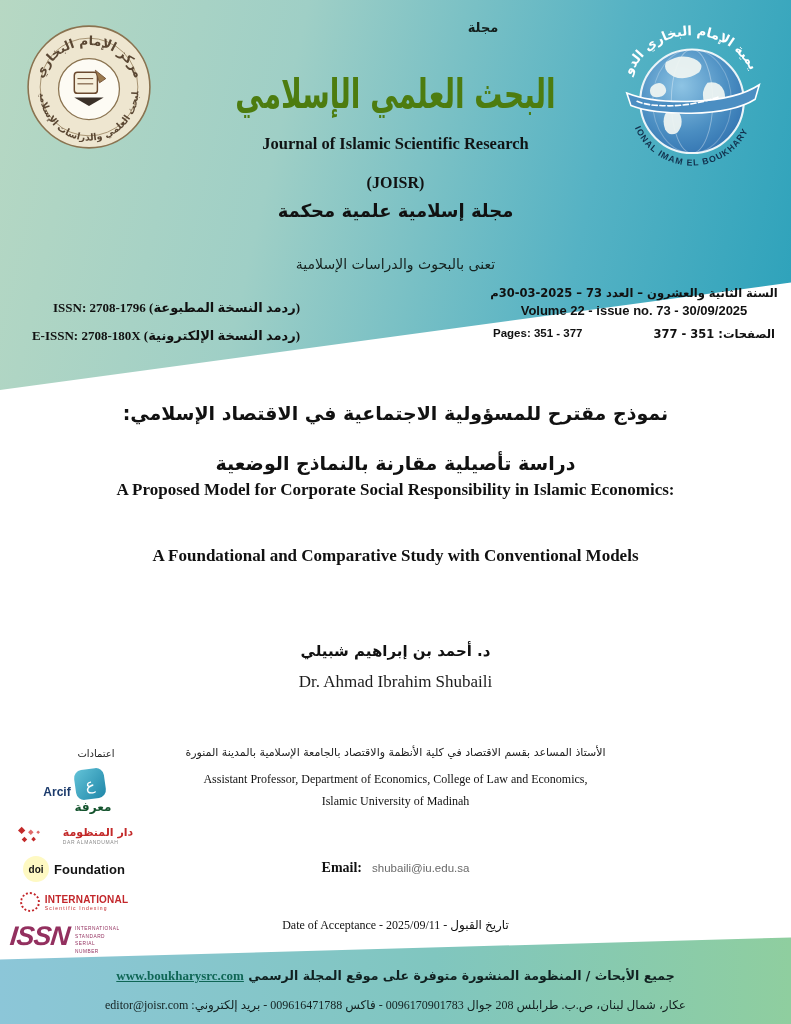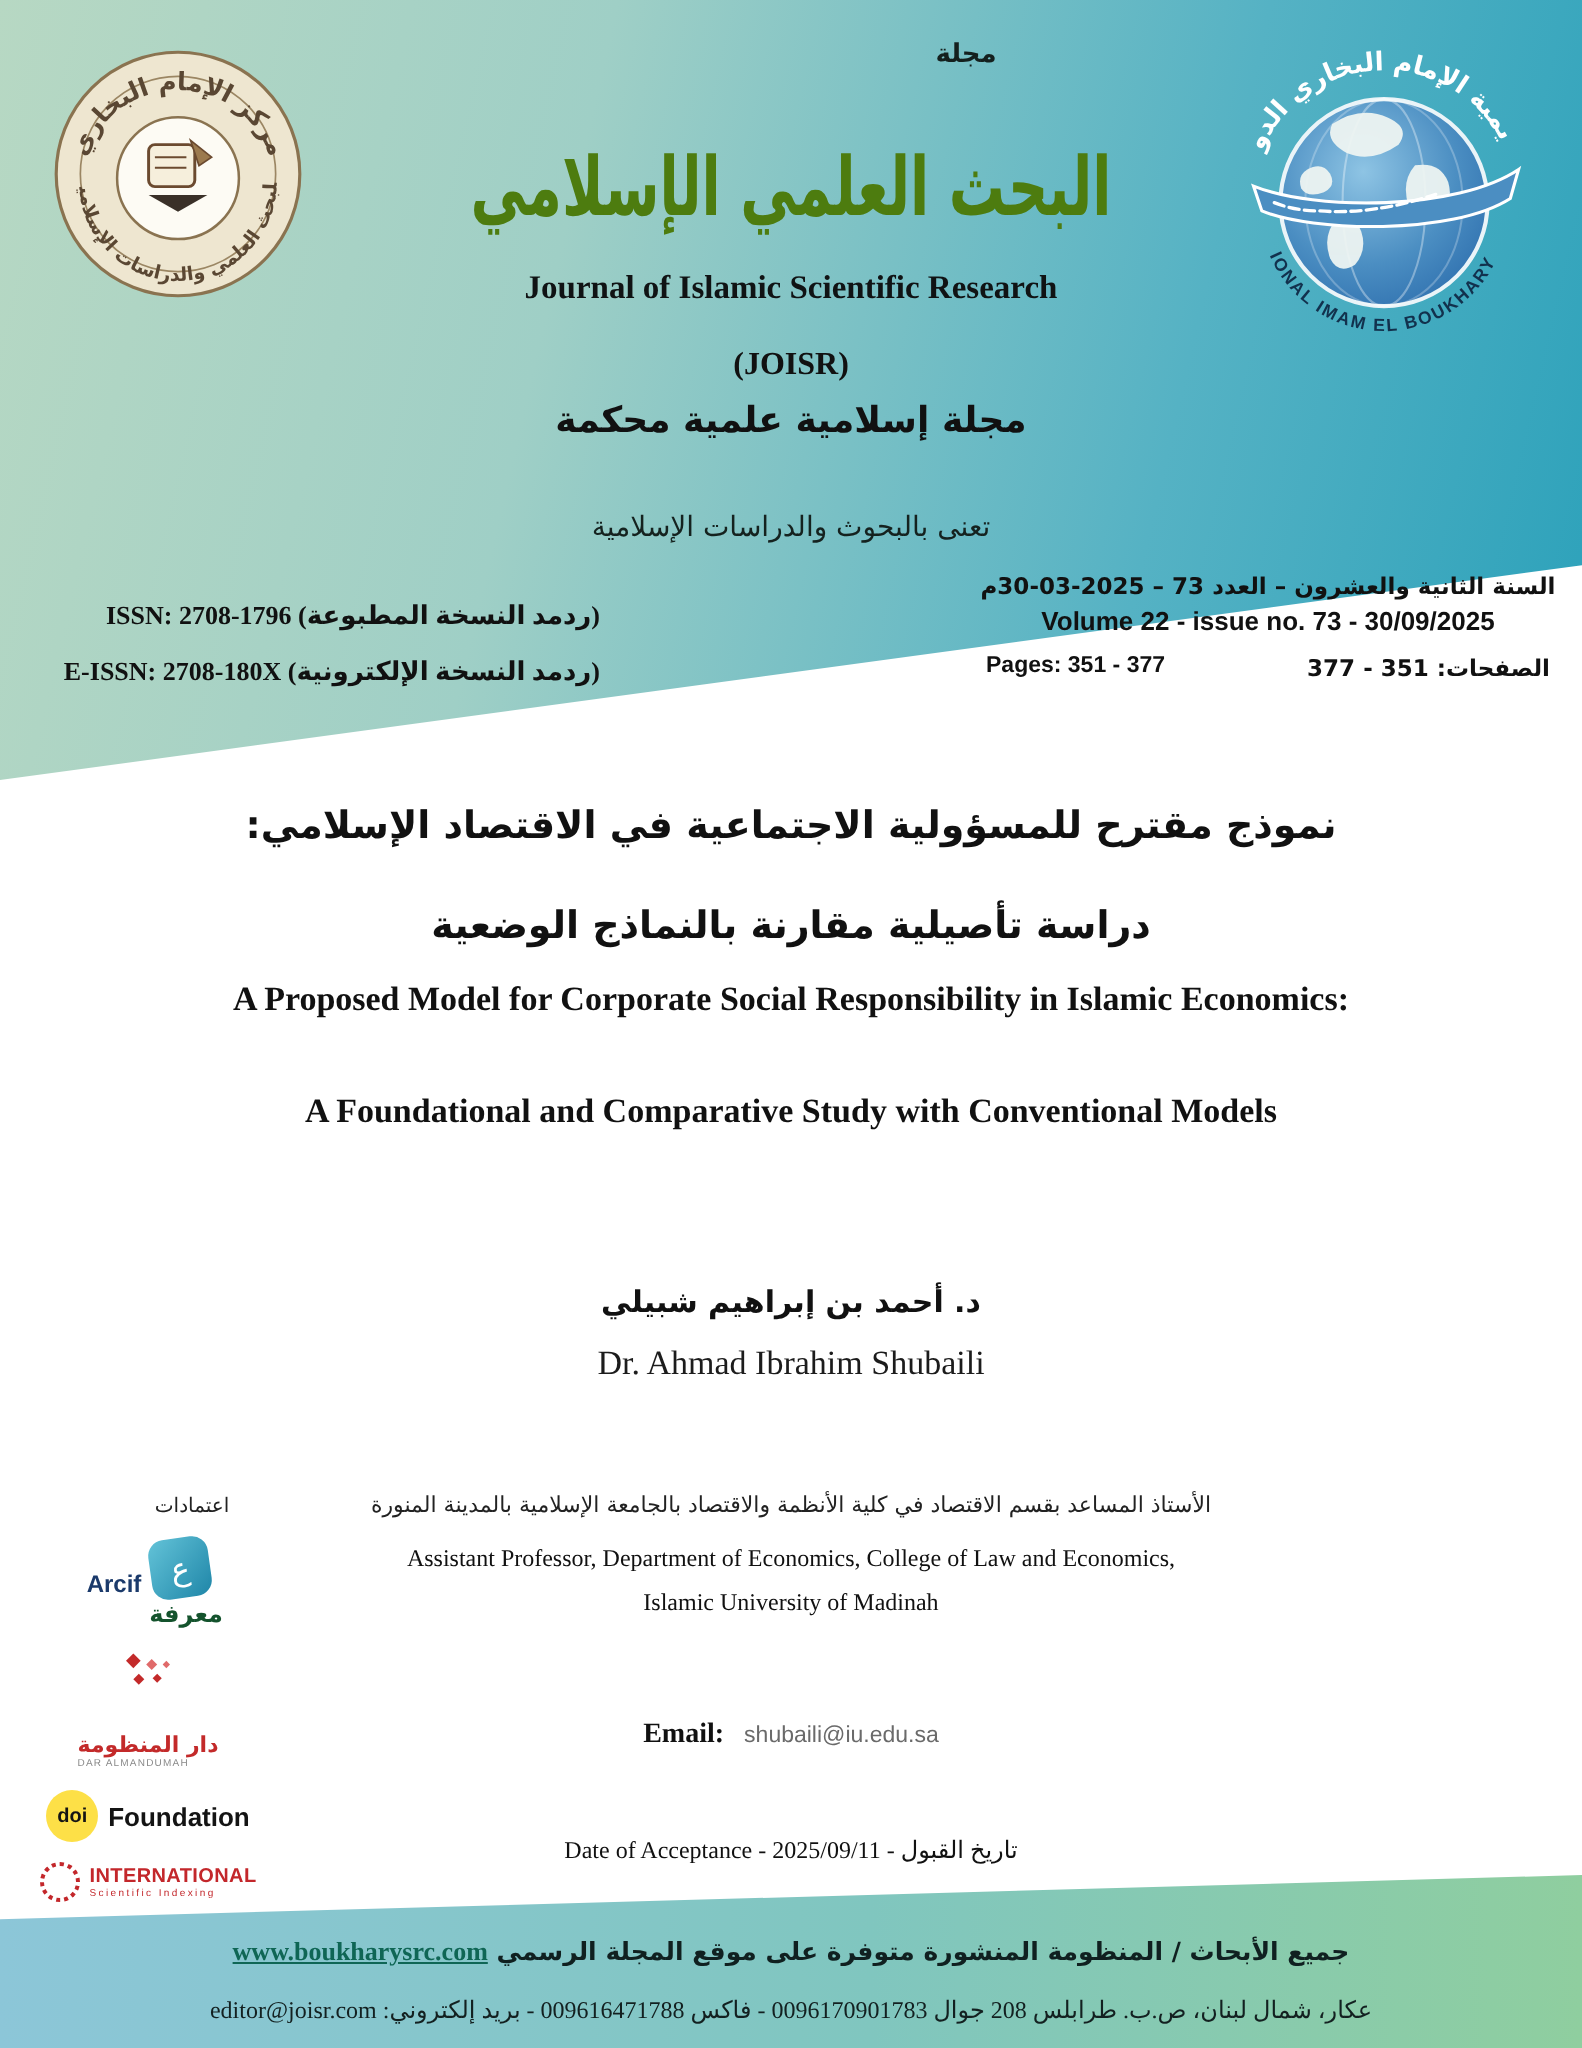--- a/index.html
+++ b/index.html
@@ -29,21 +29,21 @@
   .tagline{top:256px;font-size:14px;color:#15221f;}
 
   .issn-block{left:18px;top:294px;width:282px;text-align:right;font-size:13px;font-weight:bold;line-height:2.15;}
   .issue-block{right:6px;top:286px;width:302px;text-align:center;}
   .issue-ar{font-size:11.5px;font-weight:bold;margin-bottom:3px;}
   .issue-en{font-size:13px;font-weight:bold;}
   .pages-row{display:flex;justify-content:space-between;padding:0 10px;margin-top:9px;font-size:11.5px;font-weight:bold;}
 
   .t-ar1{top:402px;font-size:19px;font-weight:bold;}
   .t-ar2{top:452px;font-size:19px;font-weight:bold;}
-  .t-en1{top:490px;font-size:17px;font-weight:bold;}
+  .t-en1{top:480px;font-size:17px;font-weight:bold;}
   .t-en2{top:546px;font-size:17px;font-weight:bold;}
 
   .auth-ar{top:642px;font-size:15px;font-weight:bold;}
   .auth-en{top:672px;font-size:17px;color:#1c1c1c;}
 
   .affil-ar{top:746px;font-size:11px;color:#222;}
   .affil-en1{top:772px;font-size:12px;}
   .affil-en2{top:794px;font-size:12px;}
 
   .email-row{top:858px;}
@@ -56,26 +56,26 @@
   .acc-col{left:10px;top:748px;width:128px;display:flex;flex-direction:column;align-items:center;gap:10px;}
   .acc-label{font-size:10px;font-weight:normal;color:#222;font-family:"DejaVu Sans",sans-serif;margin-left:44px;}
   .acc-item{display:flex;align-items:center;justify-content:center;}
   .arcif-wrap{flex-direction:column;gap:1px;}
   .arcif-top{display:flex;align-items:flex-end;gap:4px;}
   .arcif-name{font-size:12px;font-weight:bold;color:#1b3a6b;font-family:"Liberation Sans",sans-serif;}
   .arcif-tile{width:30px;height:30px;border-radius:8px;transform:rotate(-8deg);
     background:linear-gradient(135deg,#63c3d8 0%,#1f86a8 100%);display:flex;align-items:center;justify-content:center;}
   .arcif-glyph{color:#fff;font-size:16px;font-family:"DejaVu Sans",sans-serif;}
   .arcif-marefa{font-size:12px;font-weight:bold;color:#14532d;font-family:"DejaVu Sans",sans-serif;padding-left:38px;}
-  .dar-wrap{gap:20px;flex-direction:column;}
+  .dar-wrap{gap:20px;}
   .dar-col{display:flex;flex-direction:column;align-items:flex-start;}
   .dar-ar{font-size:11px;font-weight:bold;color:#c32a2a;font-family:"DejaVu Sans",sans-serif;}
   .dar-en{font-size:5px;color:#8a8a8a;letter-spacing:.6px;font-family:"Liberation Sans",sans-serif;}
   .doi-wrap{gap:5px;}
-  .doi-circle{width:26px;height:26px;border-radius:50%;background:#fde047;display:flex;align-items:center;justify-content:center;
+  .doi-circle{width:26px;height:26px;border-radius:50%;background:#fef9c3;display:flex;align-items:center;justify-content:center;
     font-size:10px;font-weight:bold;color:#141414;font-family:"Liberation Sans",sans-serif;}
   .doi-name{font-size:13px;font-weight:bold;color:#141414;font-family:"Liberation Sans",sans-serif;}
   .isi-wrap{gap:5px;}
   .isi-circle{width:16px;height:16px;border:2px dotted #c3272b;border-radius:50%;}
   .isi-col{display:flex;flex-direction:column;}
   .isi-name{font-size:10px;font-weight:bold;color:#c3272b;font-family:"Liberation Sans",sans-serif;letter-spacing:.2px;}
   .isi-sub{font-size:5px;color:#c3272b;letter-spacing:1.2px;font-family:"Liberation Sans",sans-serif;}
   .issn-wrap{gap:6px;align-items:flex-start;}
   .issn-big{font-size:27px;font-weight:bold;font-style:italic;color:#93305f;letter-spacing:-1px;
     transform:skewX(-6deg);font-family:"Liberation Sans",sans-serif;line-height:1.1;}

